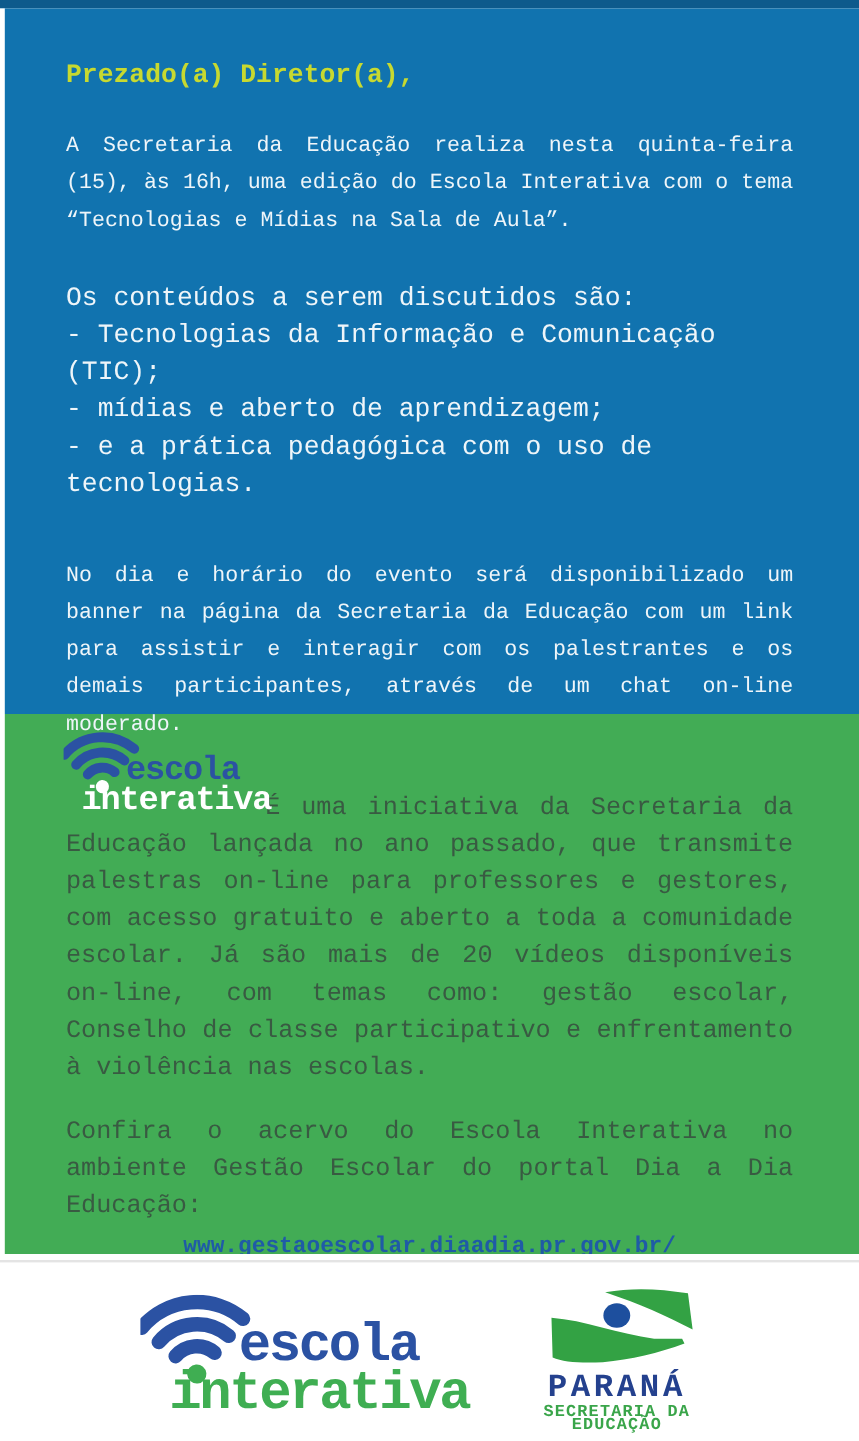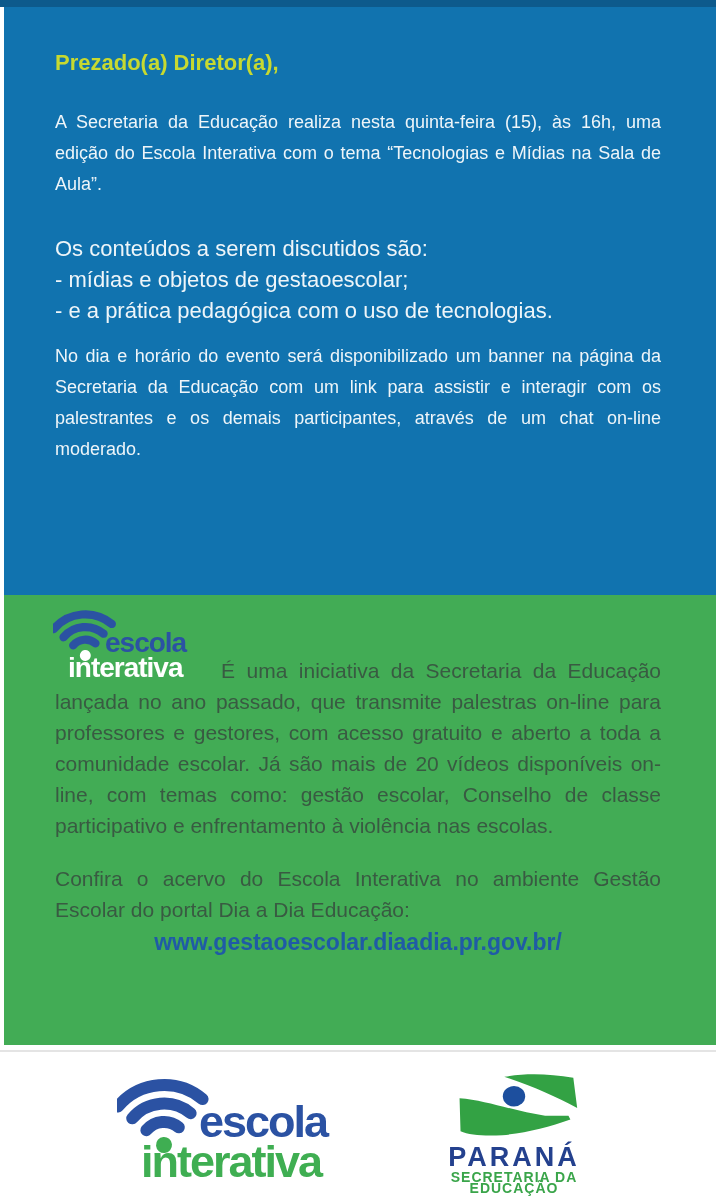--- a/index.html
+++ b/index.html
@@ -1,21 +1,21 @@
 <!DOCTYPE html>
 <html><head>
 <meta charset="utf-8">
 <style>
   html,body{margin:0;padding:0;background:#fff;}
   .page{
     position:relative;
     width:716px;height:1201px;
     margin:0 auto;
     background:#ffffff;
-    font-family:Liberation Sans, sans-serif;
+    font-family:Liberation Mono, monospace;
     overflow:hidden;
   }
   .top-edge{height:7px;background:#0d5a8c;}
   .left-strip{position:absolute;left:0;top:7px;width:4px;height:1038px;background:#ffffff;z-index:6;}
 
   
   .blue-section{
     height:545px;
     background:#1173af;
     padding:43px 55px 0 55px;
@@ -35,21 +35,21 @@
     line-height:31px;
     text-align:justify;
   }
   .topics{margin-top:33px;}
   .topic-line{
     color:#eef5f9;
     font-size:22px;
     line-height:31px;
     text-align:left;
   }
-  .event-para{margin-top:15px;}
+  .event-para{margin-top:46px;}
 
   
   .green-section{
     height:450px;
     background:#42ac55;
     padding:0 55px;
     box-sizing:border-box;
   }
   .about-para{
     margin:0;padding-top:17px;
@@ -79,21 +79,21 @@
     margin:22px 0 0 0;
     color:#395a42;
     font-size:21px;
     line-height:31px;
     text-align:justify;
   }
   .url-line{
     margin-top:0;
     text-align:center;
     color:#1f5ba6;
-    font-size:23px;
+    font-size:19px;
     font-weight:bold;
     line-height:34px;
   }
 
   
   .footer{
     position:relative;
     height:156px;
     background:#ffffff;
   }
@@ -135,21 +135,22 @@
 <div class="page">
 
   <div class="top-edge"></div>
   <div class="left-strip"></div>
 
   <section class="blue-section">
     <p class="greeting">Prezado(a) Diretor(a),</p>
     <p class="para">A Secretaria da Educação realiza nesta quinta-feira (15), às 16h, uma edição do Escola Interativa com o tema “Tecnologias e Mídias na Sala de Aula”.</p>
     <div class="topics">
       <div class="topic-line">Os conteúdos a serem discutidos são:</div>
-      <div class="topic-line">- mídias e objetos de gestaoescolar;</div>
+      <div class="topic-line">- Tecnologias da Informação e Comunicação (TIC);</div>
+      <div class="topic-line">- mídias e aberto de aprendizagem;</div>
       <div class="topic-line">- e a prática pedagógica com o uso de tecnologias.</div>
     </div>
     <p class="para event-para">No dia e horário do evento será disponibilizado um banner na página da Secretaria da Educação com um link para assistir e interagir com os palestrantes e os demais participantes, através de um chat on-line moderado.</p>
   </section>
 
   <section class="green-section">
     <p class="about-para">
       <span class="ei-logo-inline">
         <svg class="wifi" viewBox="0 0 96 78" aria-hidden="true">
           <g transform="rotate(-5 47 66)">

